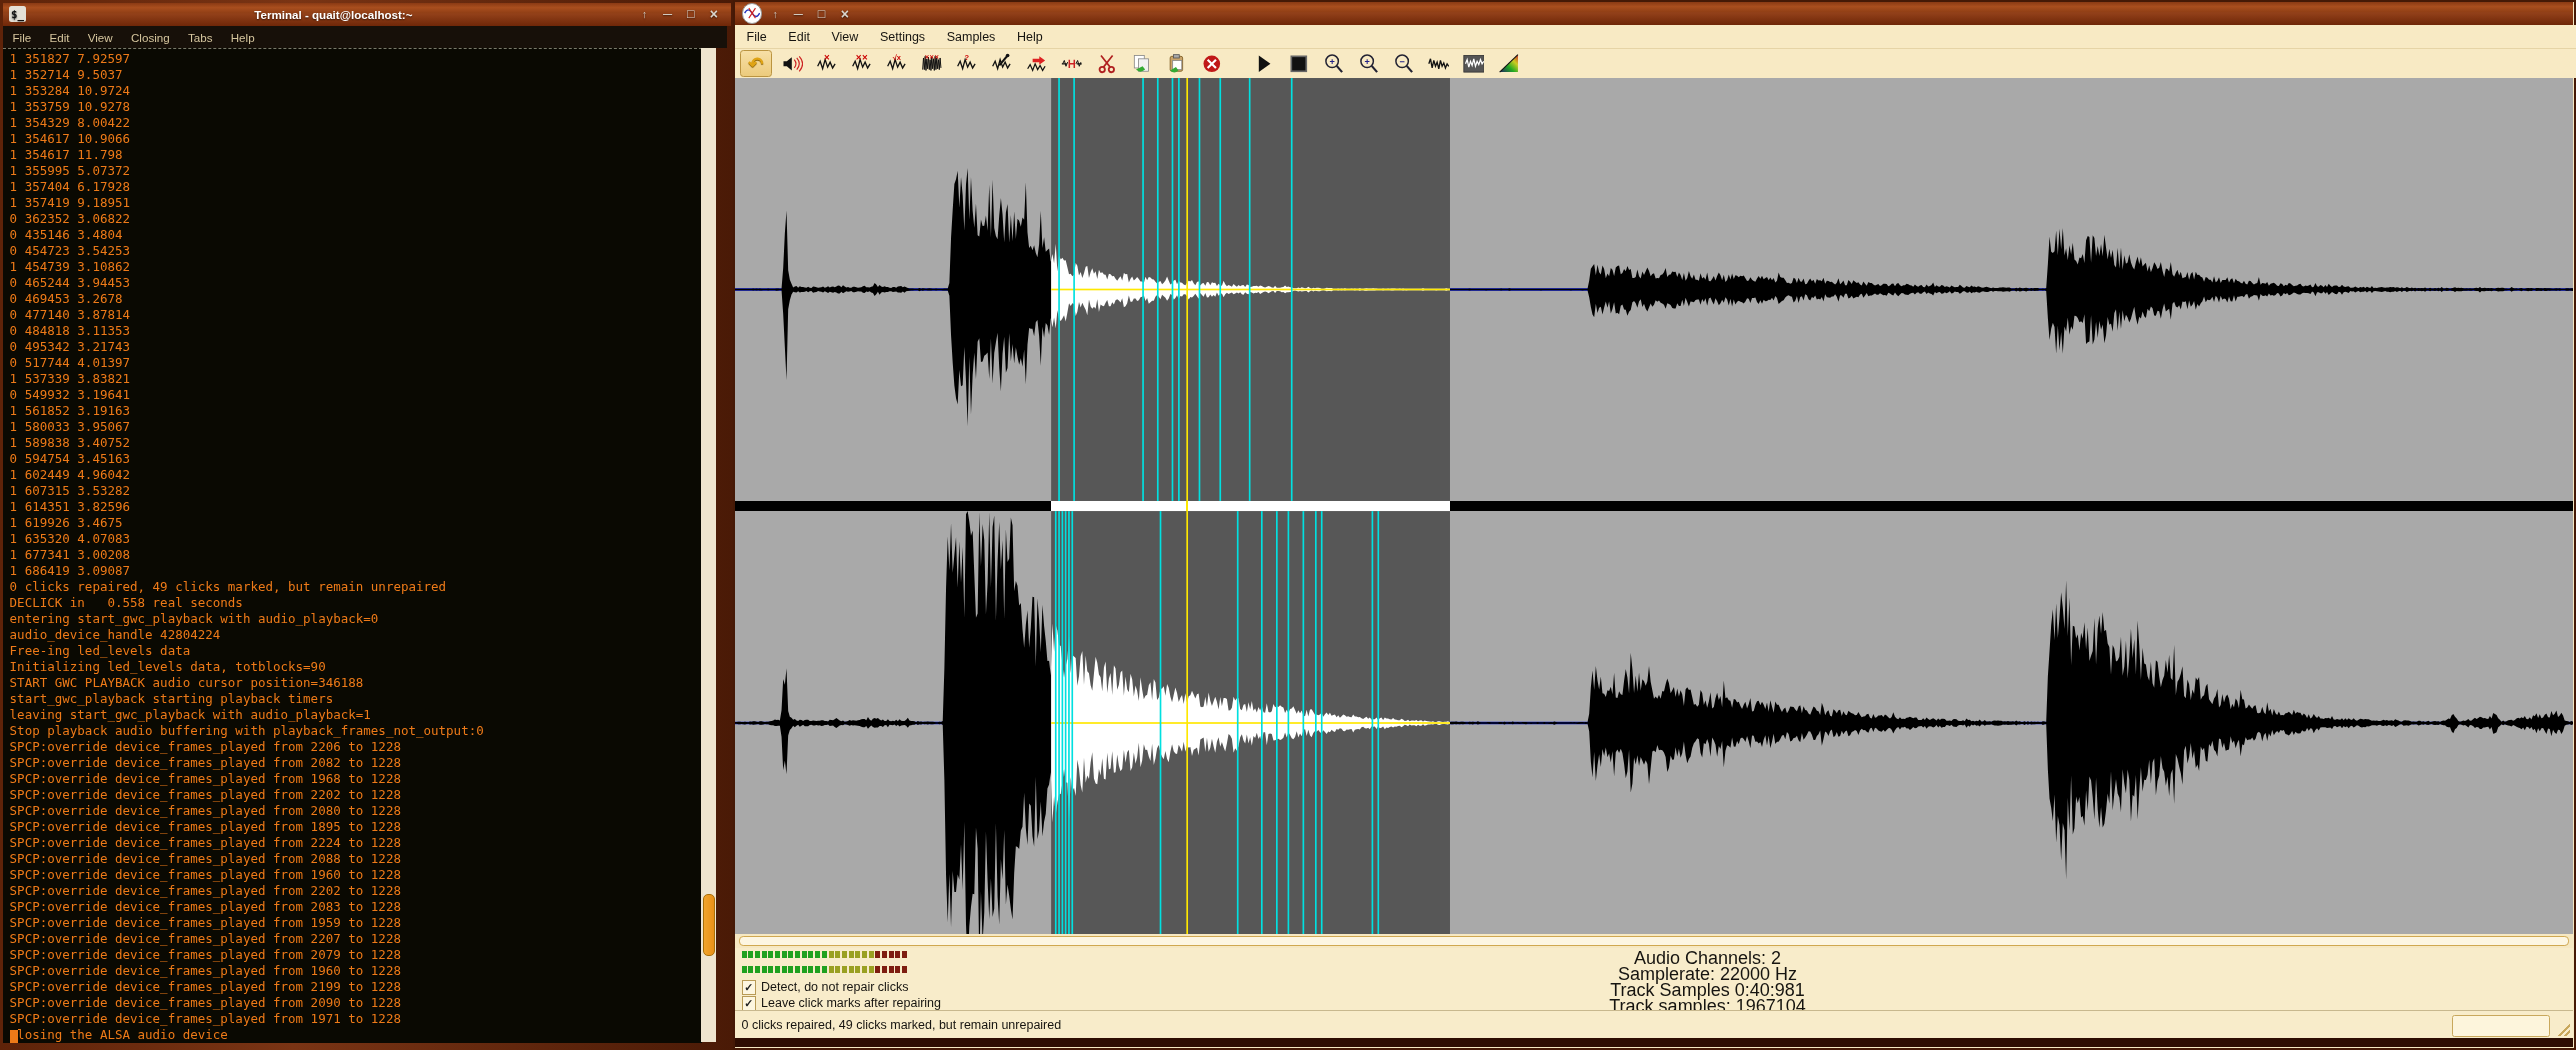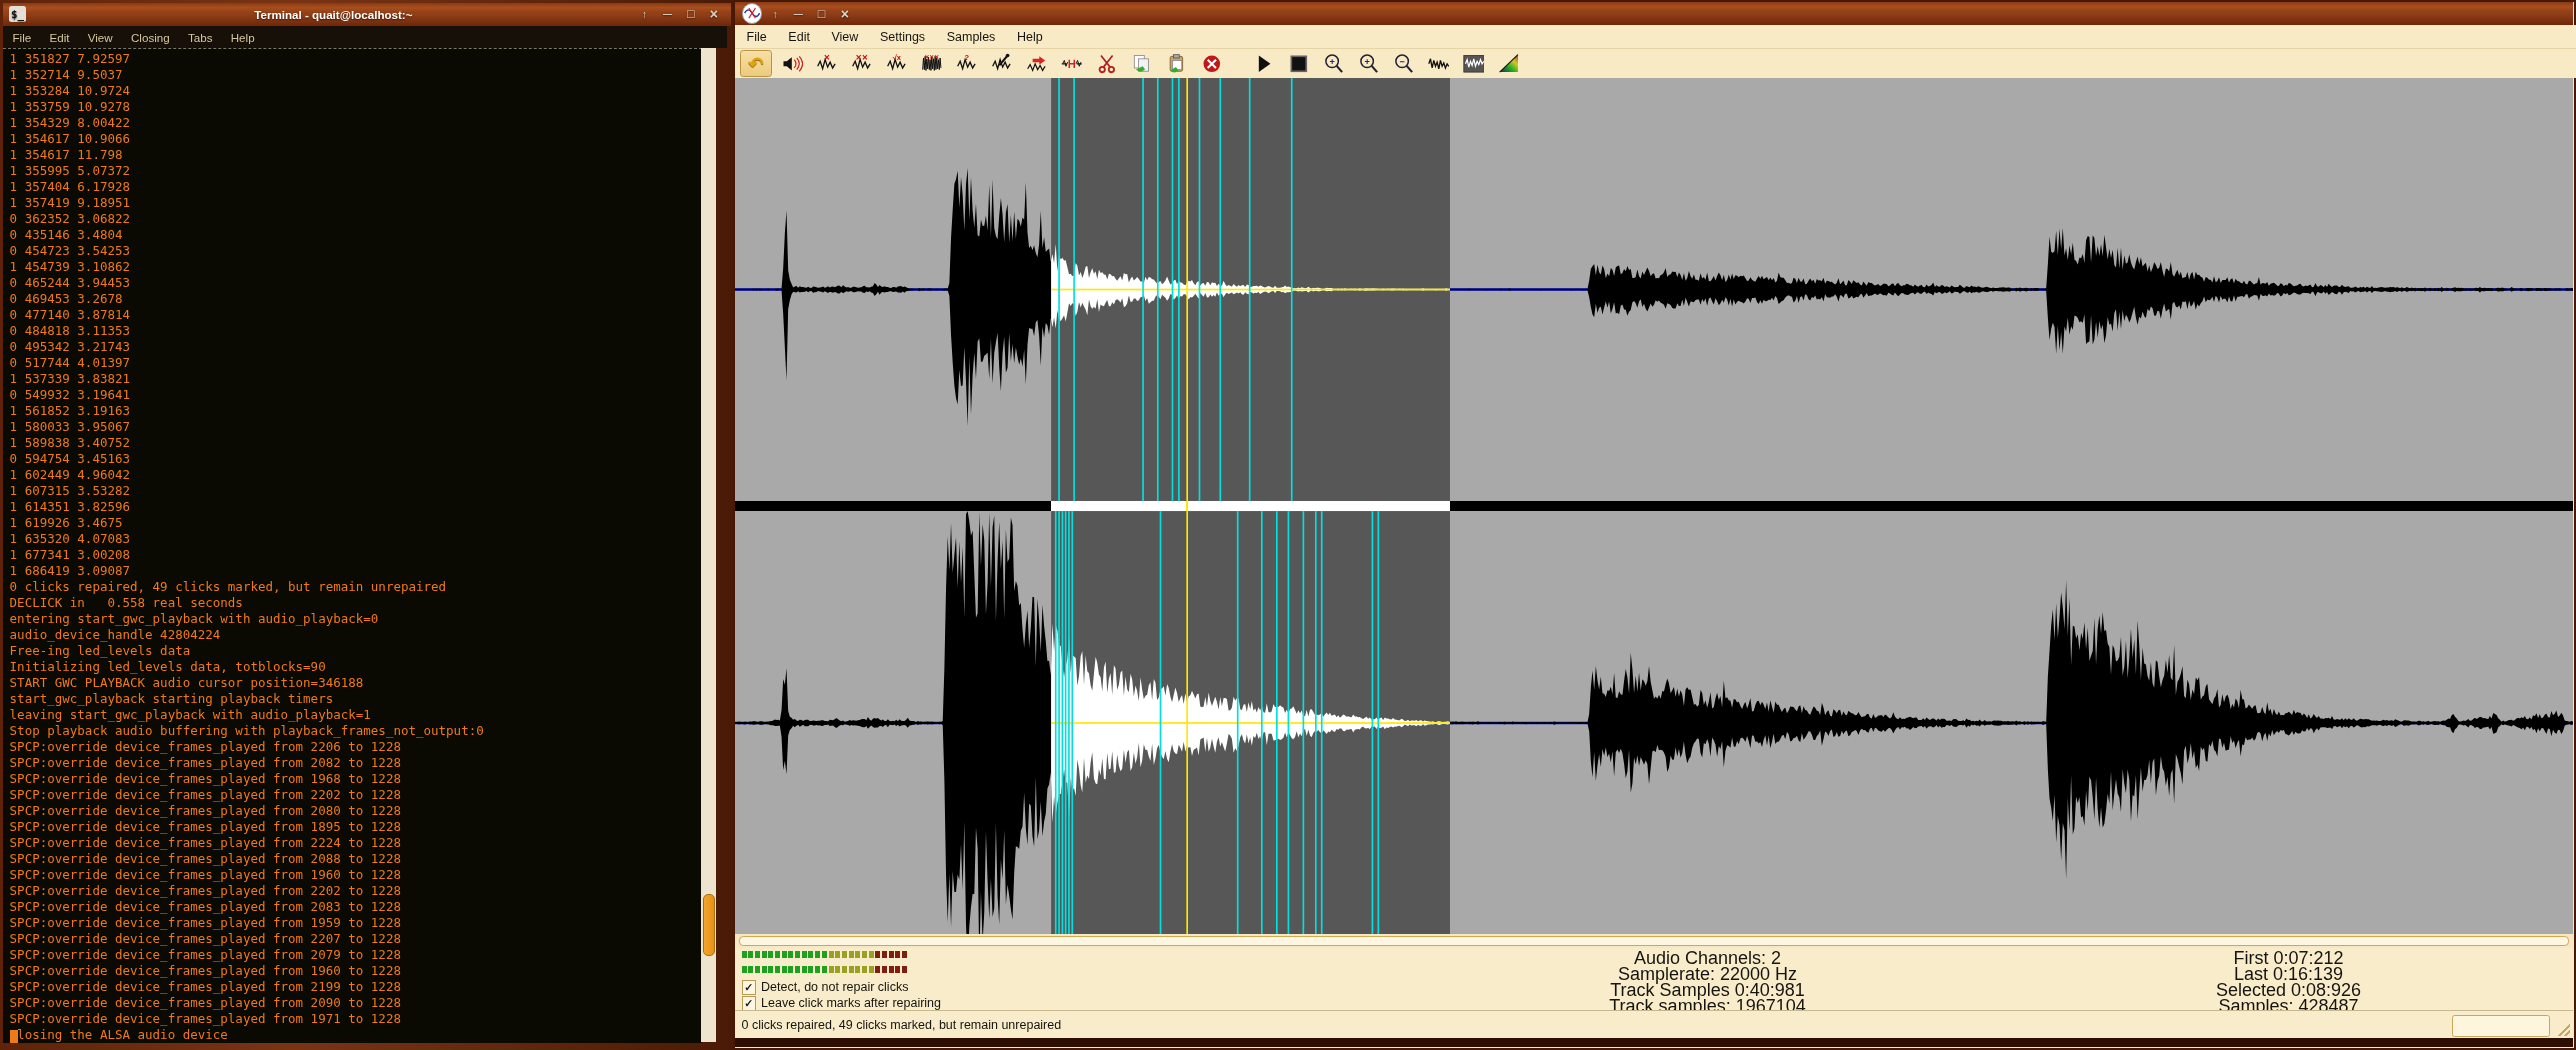--- a/index.html
+++ b/index.html
@@ -461,26 +461,20 @@
     <div class="cbrow" id="cb2" style="top:48px;">
         <span class="cbbox">✓</span>
         <span>Leave click marks after repairing</span>
       </div>
     <div class="info-col" id="info-left" style="left:823px;">
         <div class="inforow">Audio Channels: 2</div>
         <div class="inforow">Samplerate: 22000 Hz</div>
         <div class="inforow">Track Samples 0:40:981</div>
         <div class="inforow">Track samples: 1967104</div>
       </div>
-    <div class="info-col" id="info-right" style="left:1404px;">
-        <div class="inforow">First 0:07:212</div>
-        <div class="inforow">Last 0:16:139</div>
-        <div class="inforow">Selected 0:08:926</div>
-        <div class="inforow">Samples: 428487</div>
-      </div>
   </div>
 
   <div class="statusbar">
     <span>0 clicks repaired, 49 clicks marked, but remain unrepaired</span>
   </div>
   <div class="gwc-entry"></div>
   <div class="gwc-grip"></div>
   <div class="gwc-bottom"></div>
 </div>
 

